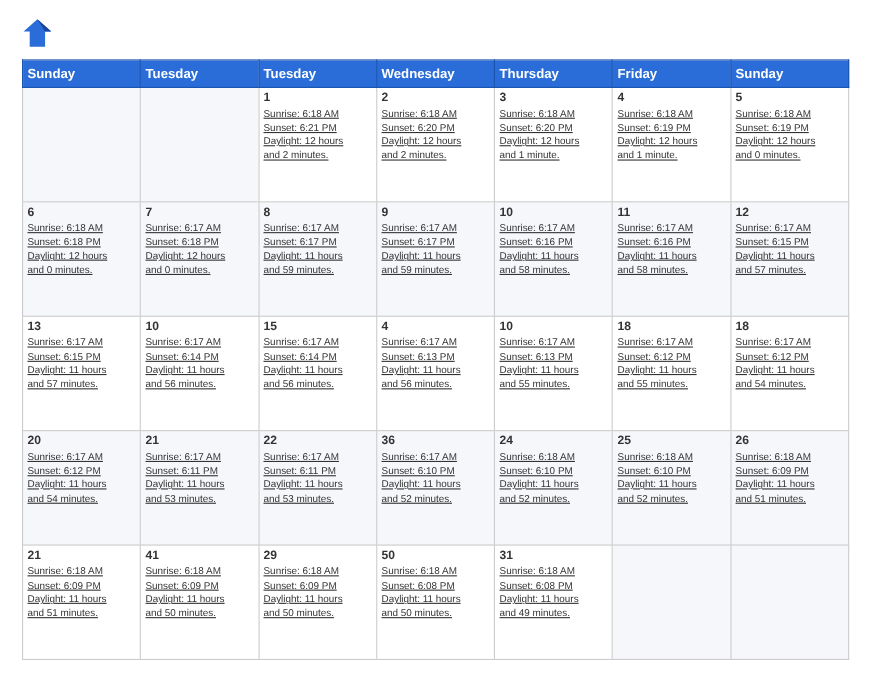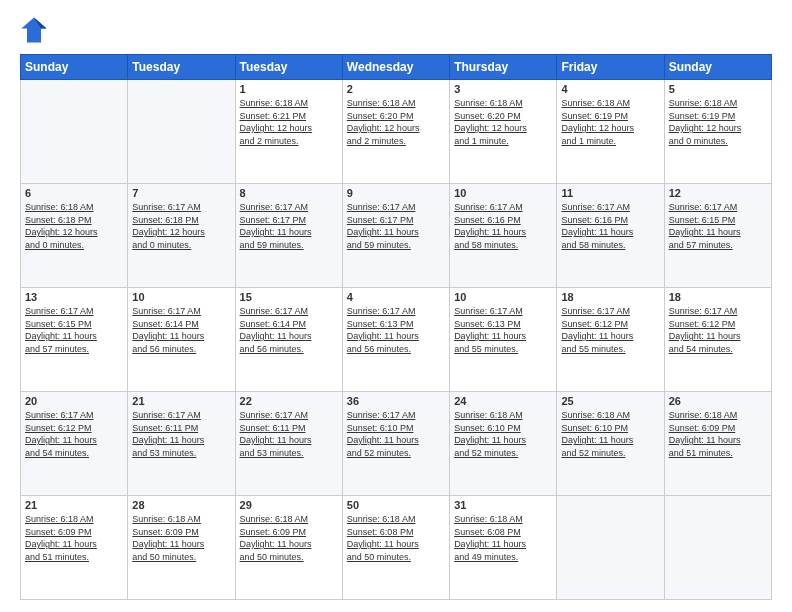--- a/index.html
+++ b/index.html
@@ -334,21 +334,21 @@
         </tr>
         <tr>
           <td>
             <span class="day-num">21</span>
             <div class="day-info" style="white-space: pre-line;">Sunrise: 6:18 AM
 Sunset: 6:09 PM
 Daylight: 11 hours
 and 51 minutes.</div>
           </td>
           <td>
-            <span class="day-num">28</span>
+            <span class="day-num">41</span>
             <div class="day-info" style="white-space: pre-line;">Sunrise: 6:18 AM
 Sunset: 6:09 PM
 Daylight: 11 hours
 and 50 minutes.</div>
           </td>
           <td>
             <span class="day-num">29</span>
             <div class="day-info" style="white-space: pre-line;">Sunrise: 6:18 AM
 Sunset: 6:09 PM
 Daylight: 11 hours

